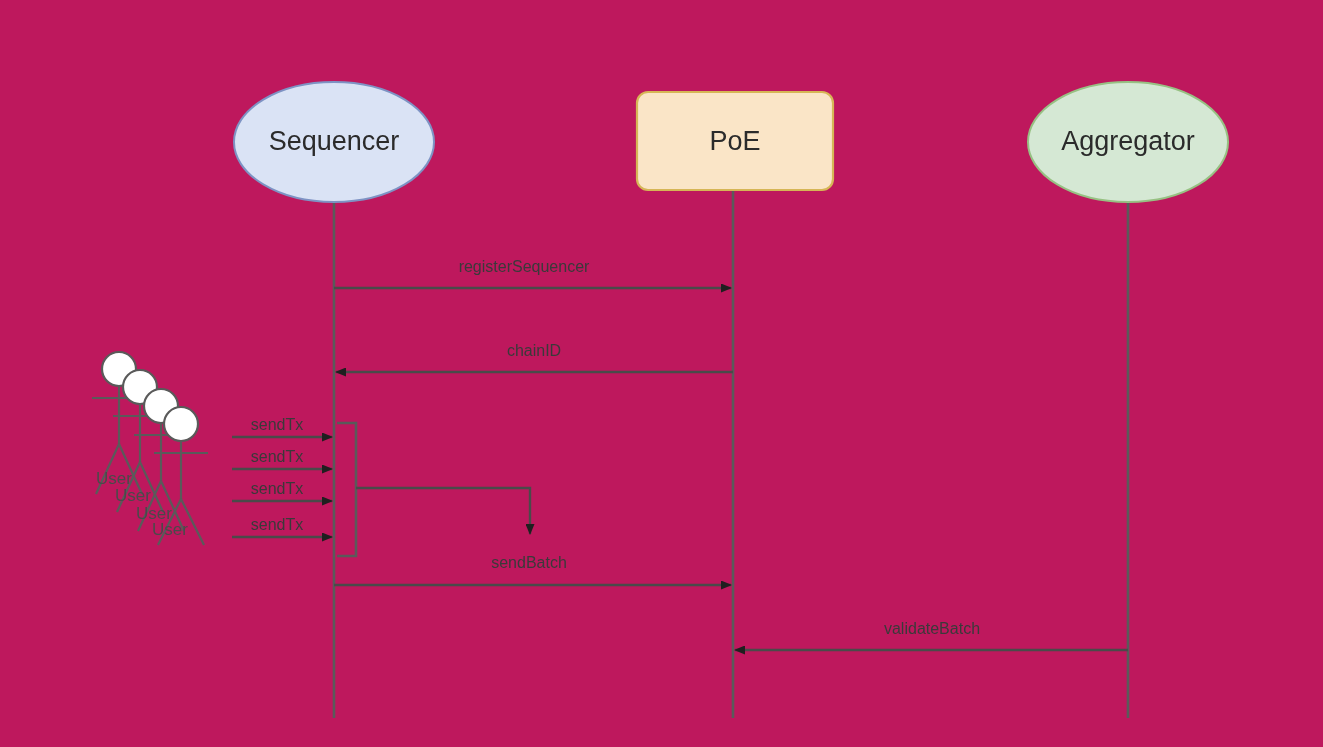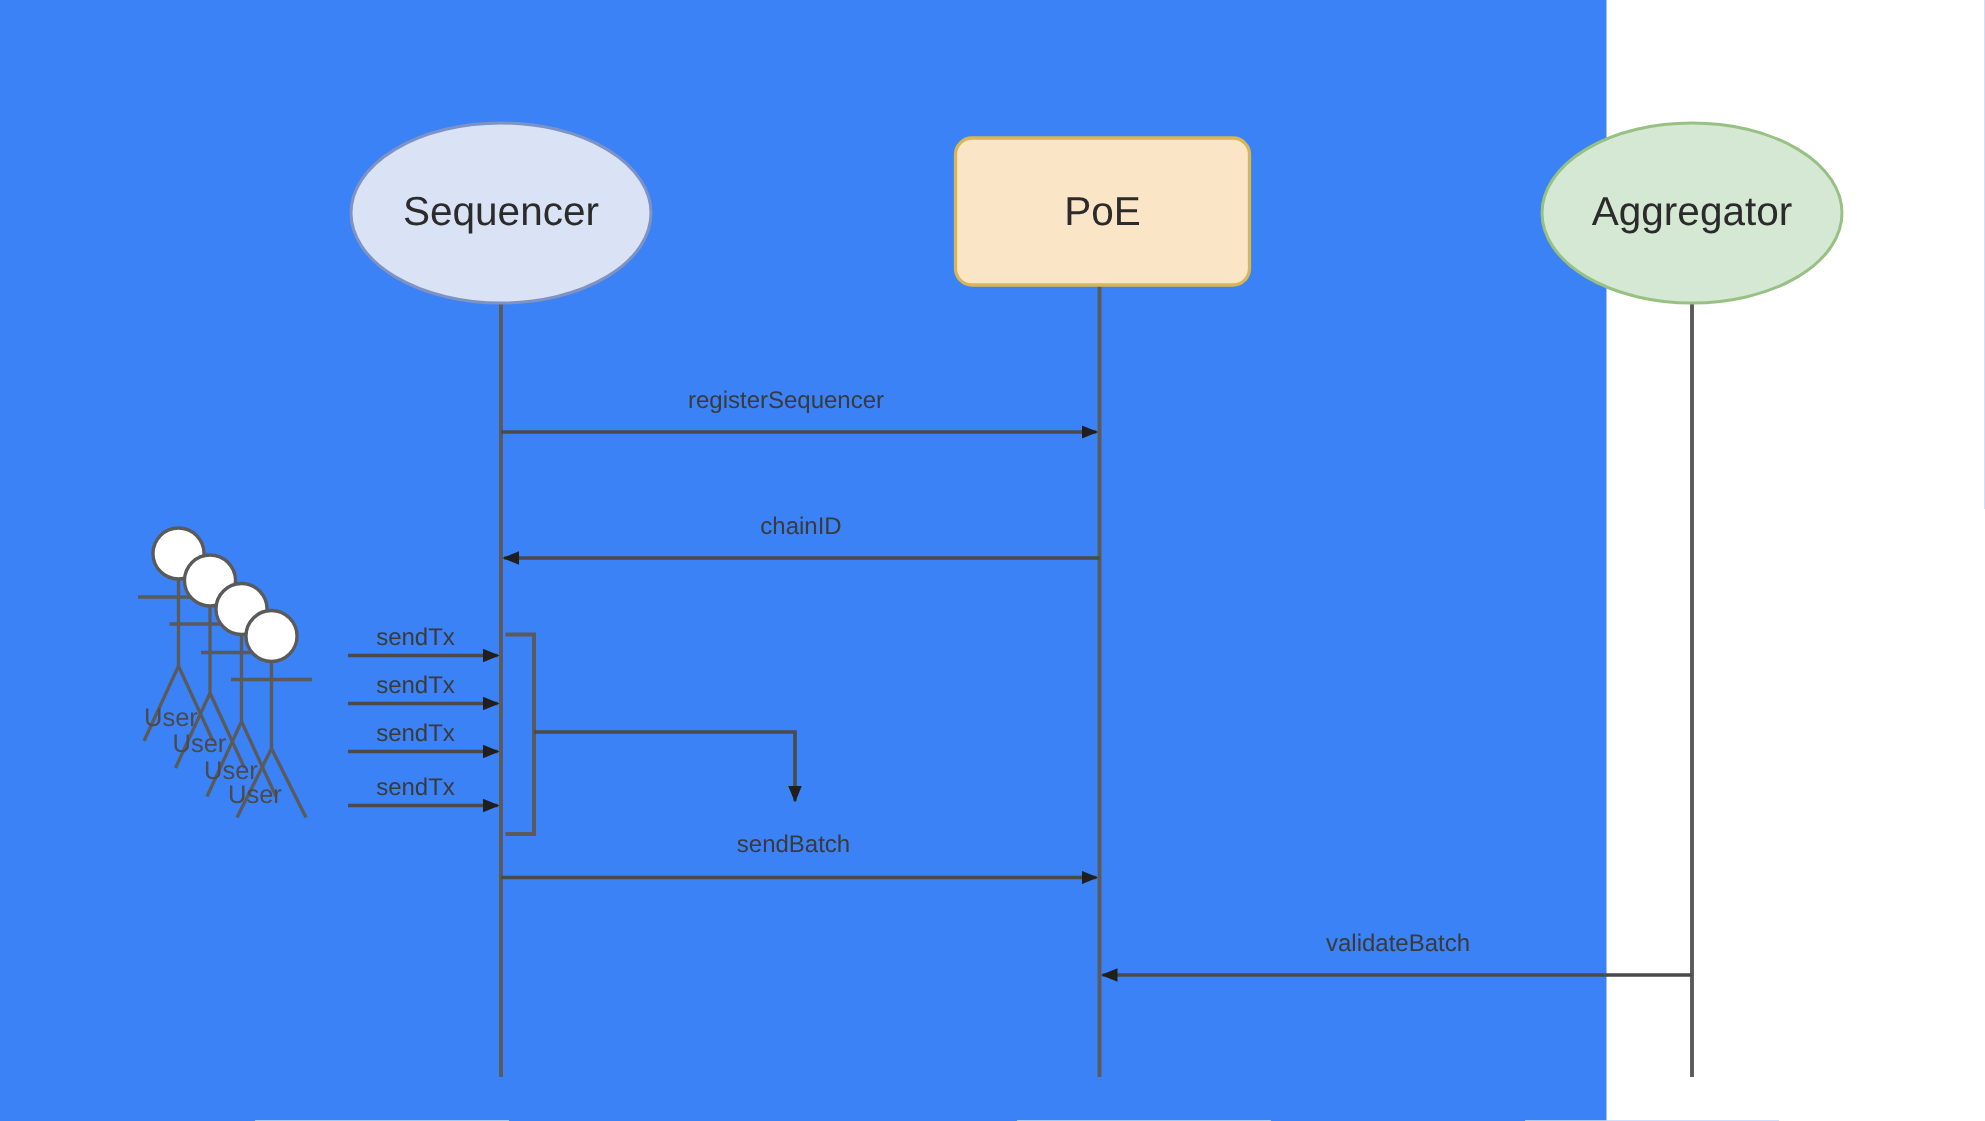--- a/index.html
+++ b/index.html
@@ -9,23 +9,23 @@
     background: #ffffff;
   }
   body {
     width: 1323px;
     height: 747px;
     font-family: "Liberation Sans", sans-serif;
     overflow: hidden;
   }
   #diagram-root {
     position: relative;
-    width: 1071px;
+    width: 1323px;
     height: 747px;
-    background: #3b82f6;
+    background: #be185d;
   }
   svg.diagram {
     display: block;
     width: 1323px;
     height: 747px;
   }
   .node-label {
     font-family: "Liberation Sans", sans-serif;
     font-size: 27px;
     fill: #2b2b2b;

